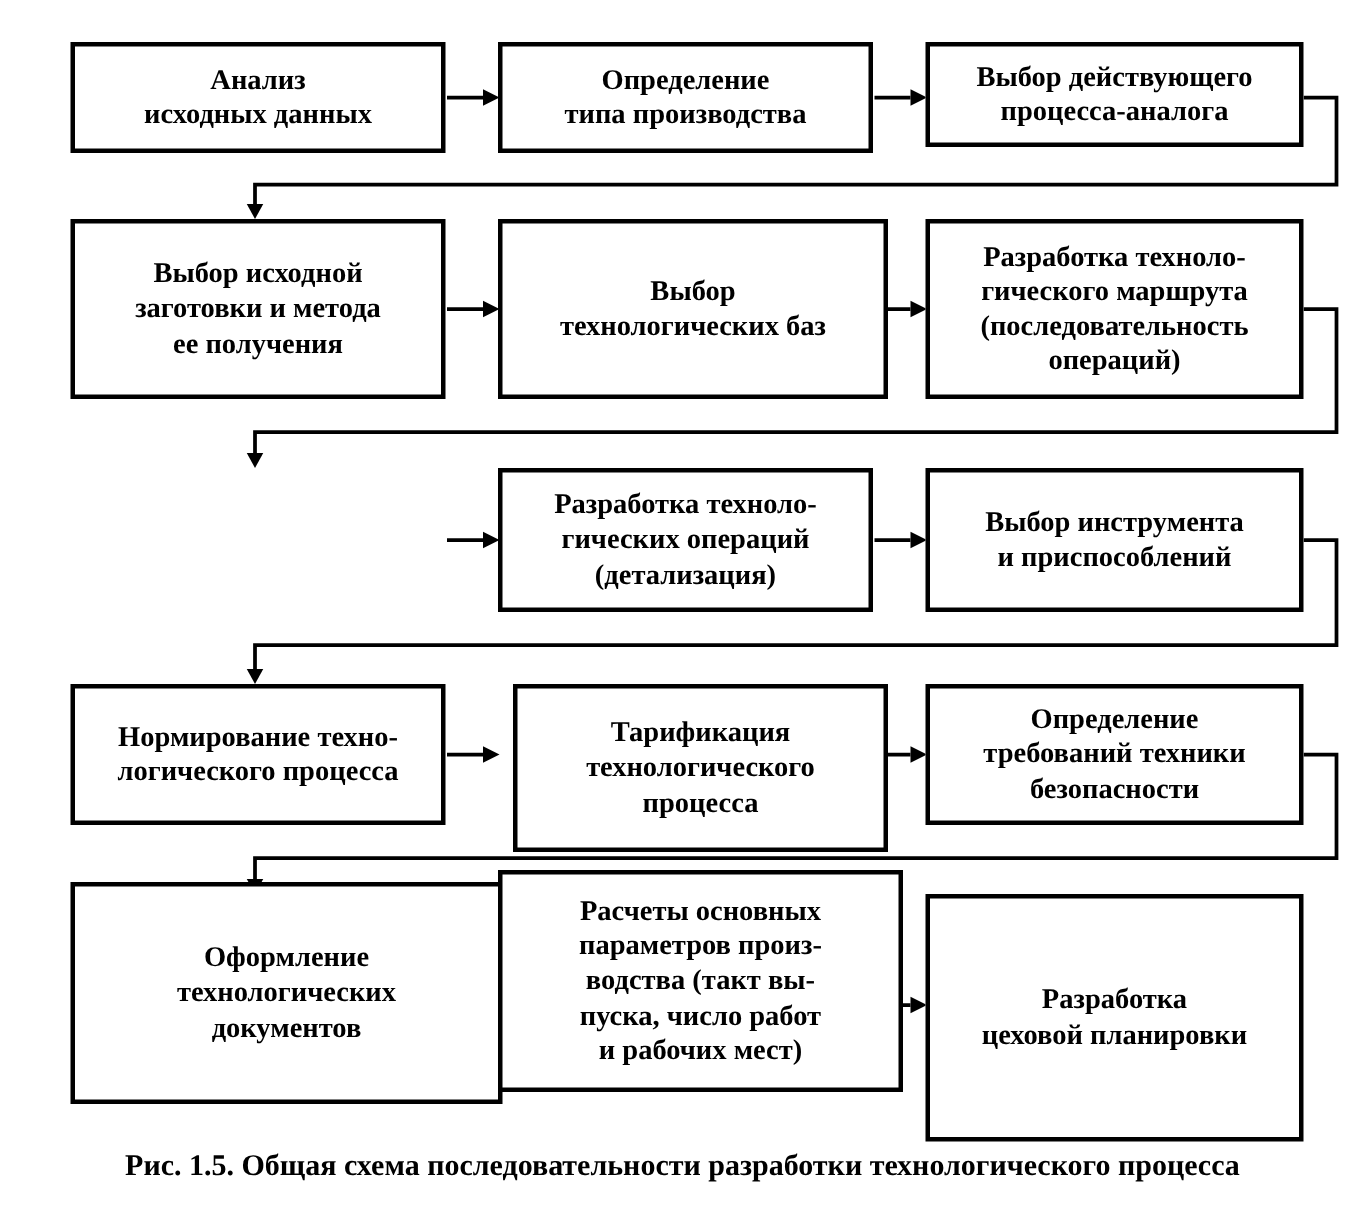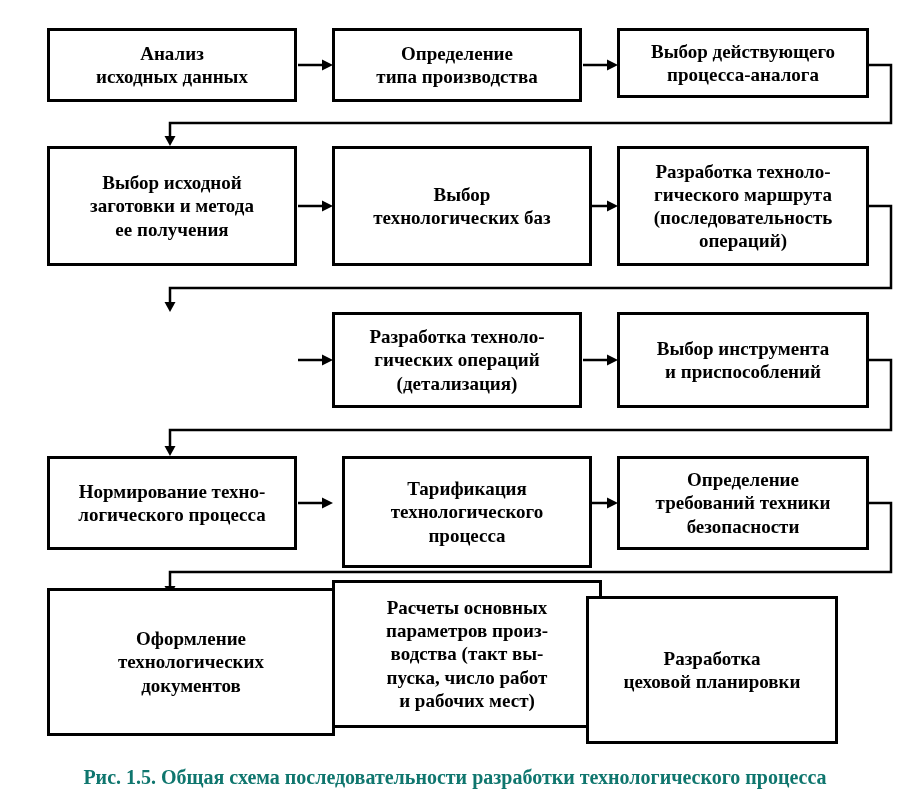--- a/index.html
+++ b/index.html
@@ -43,21 +43,21 @@
     padding: 2px 6px;
   }
   .caption {
     position: absolute;
     left: 0;
     top: 766px;
     width: 910px;
     text-align: center;
     font-weight: bold;
     font-size: 20px;
-    color: #0f766e;
+    color: #000000;
   }
   .stroke {
     stroke: #000000;
     stroke-width: 2.5;
     fill: none;
   }
   .head {
     fill: #000000;
     stroke: none;
   }
@@ -194,20 +194,20 @@
 технологических
 документов</span>
   </div>
   <div class="box" style="left:332px; top:564px; width:270px; height:148px;margin-top:16px;">
     <span class="label">Расчеты основных
 параметров произ-
 водства (такт вы-
 пуска, число работ
 и рабочих мест)</span>
   </div>
-  <div class="box" style="left:586px; top:596px; width:252px; height:148px;">
+  <div class="box" style="left:617px; top:596px; width:252px; height:165px;">
     <span class="label">Разработка
 цеховой планировки</span>
   </div>
 
   <div class="caption">Рис. 1.5. Общая схема последовательности разработки технологического процесса</div>
 
 </div>
 
 </body></html>

